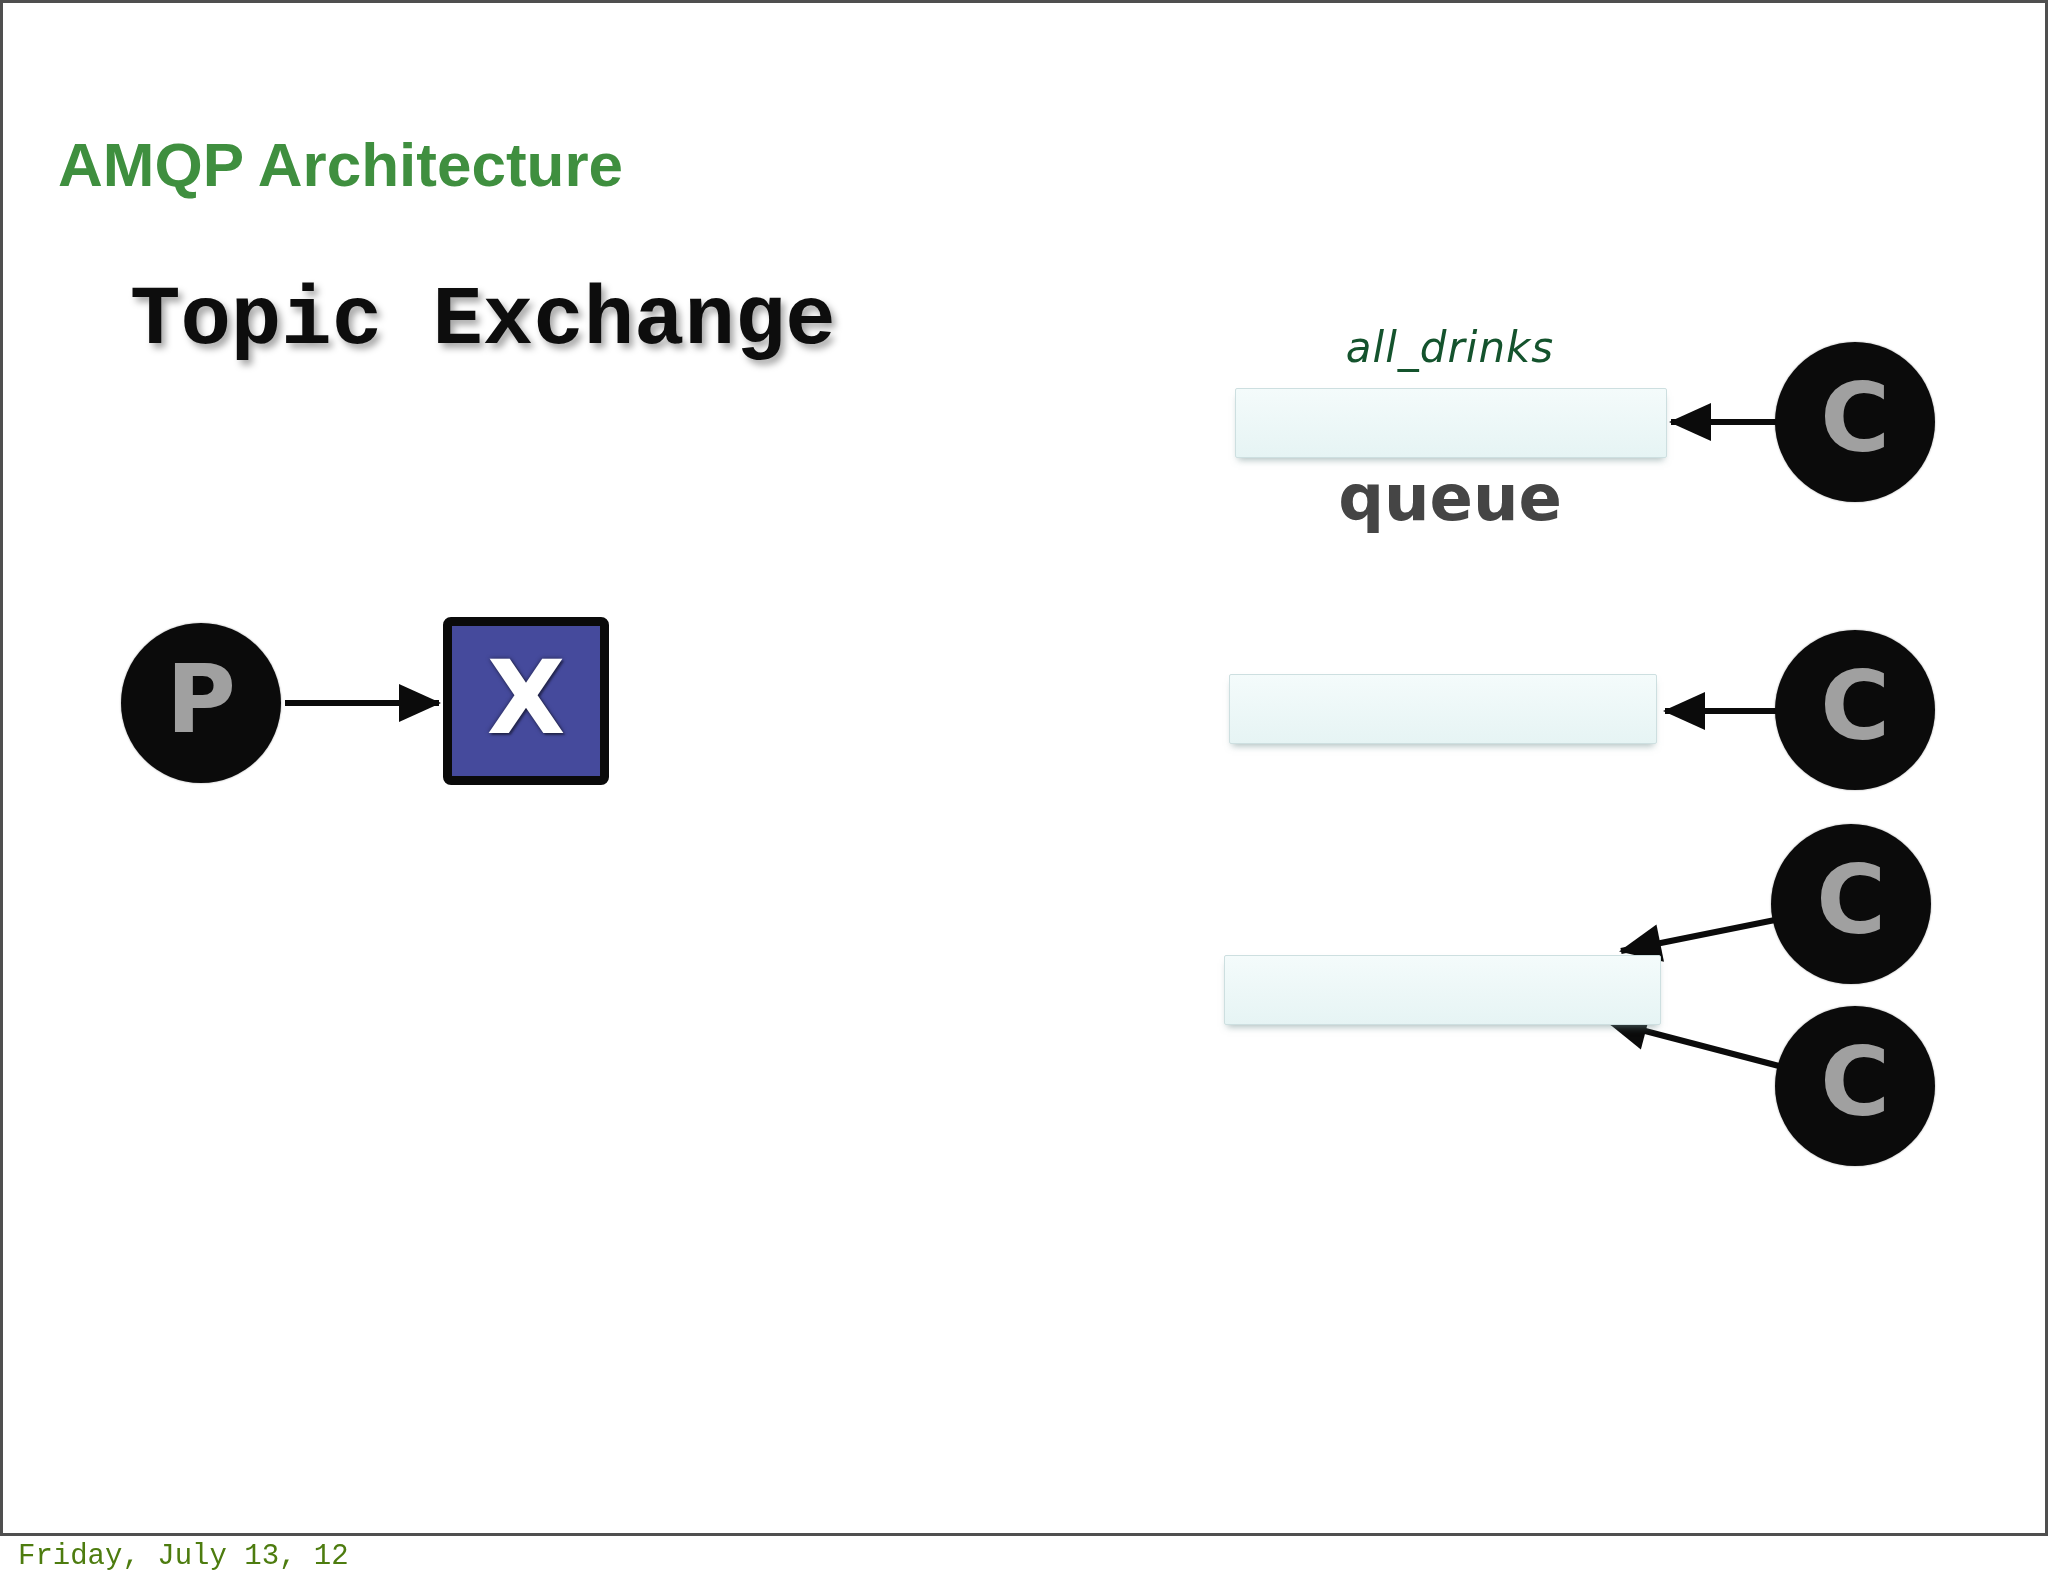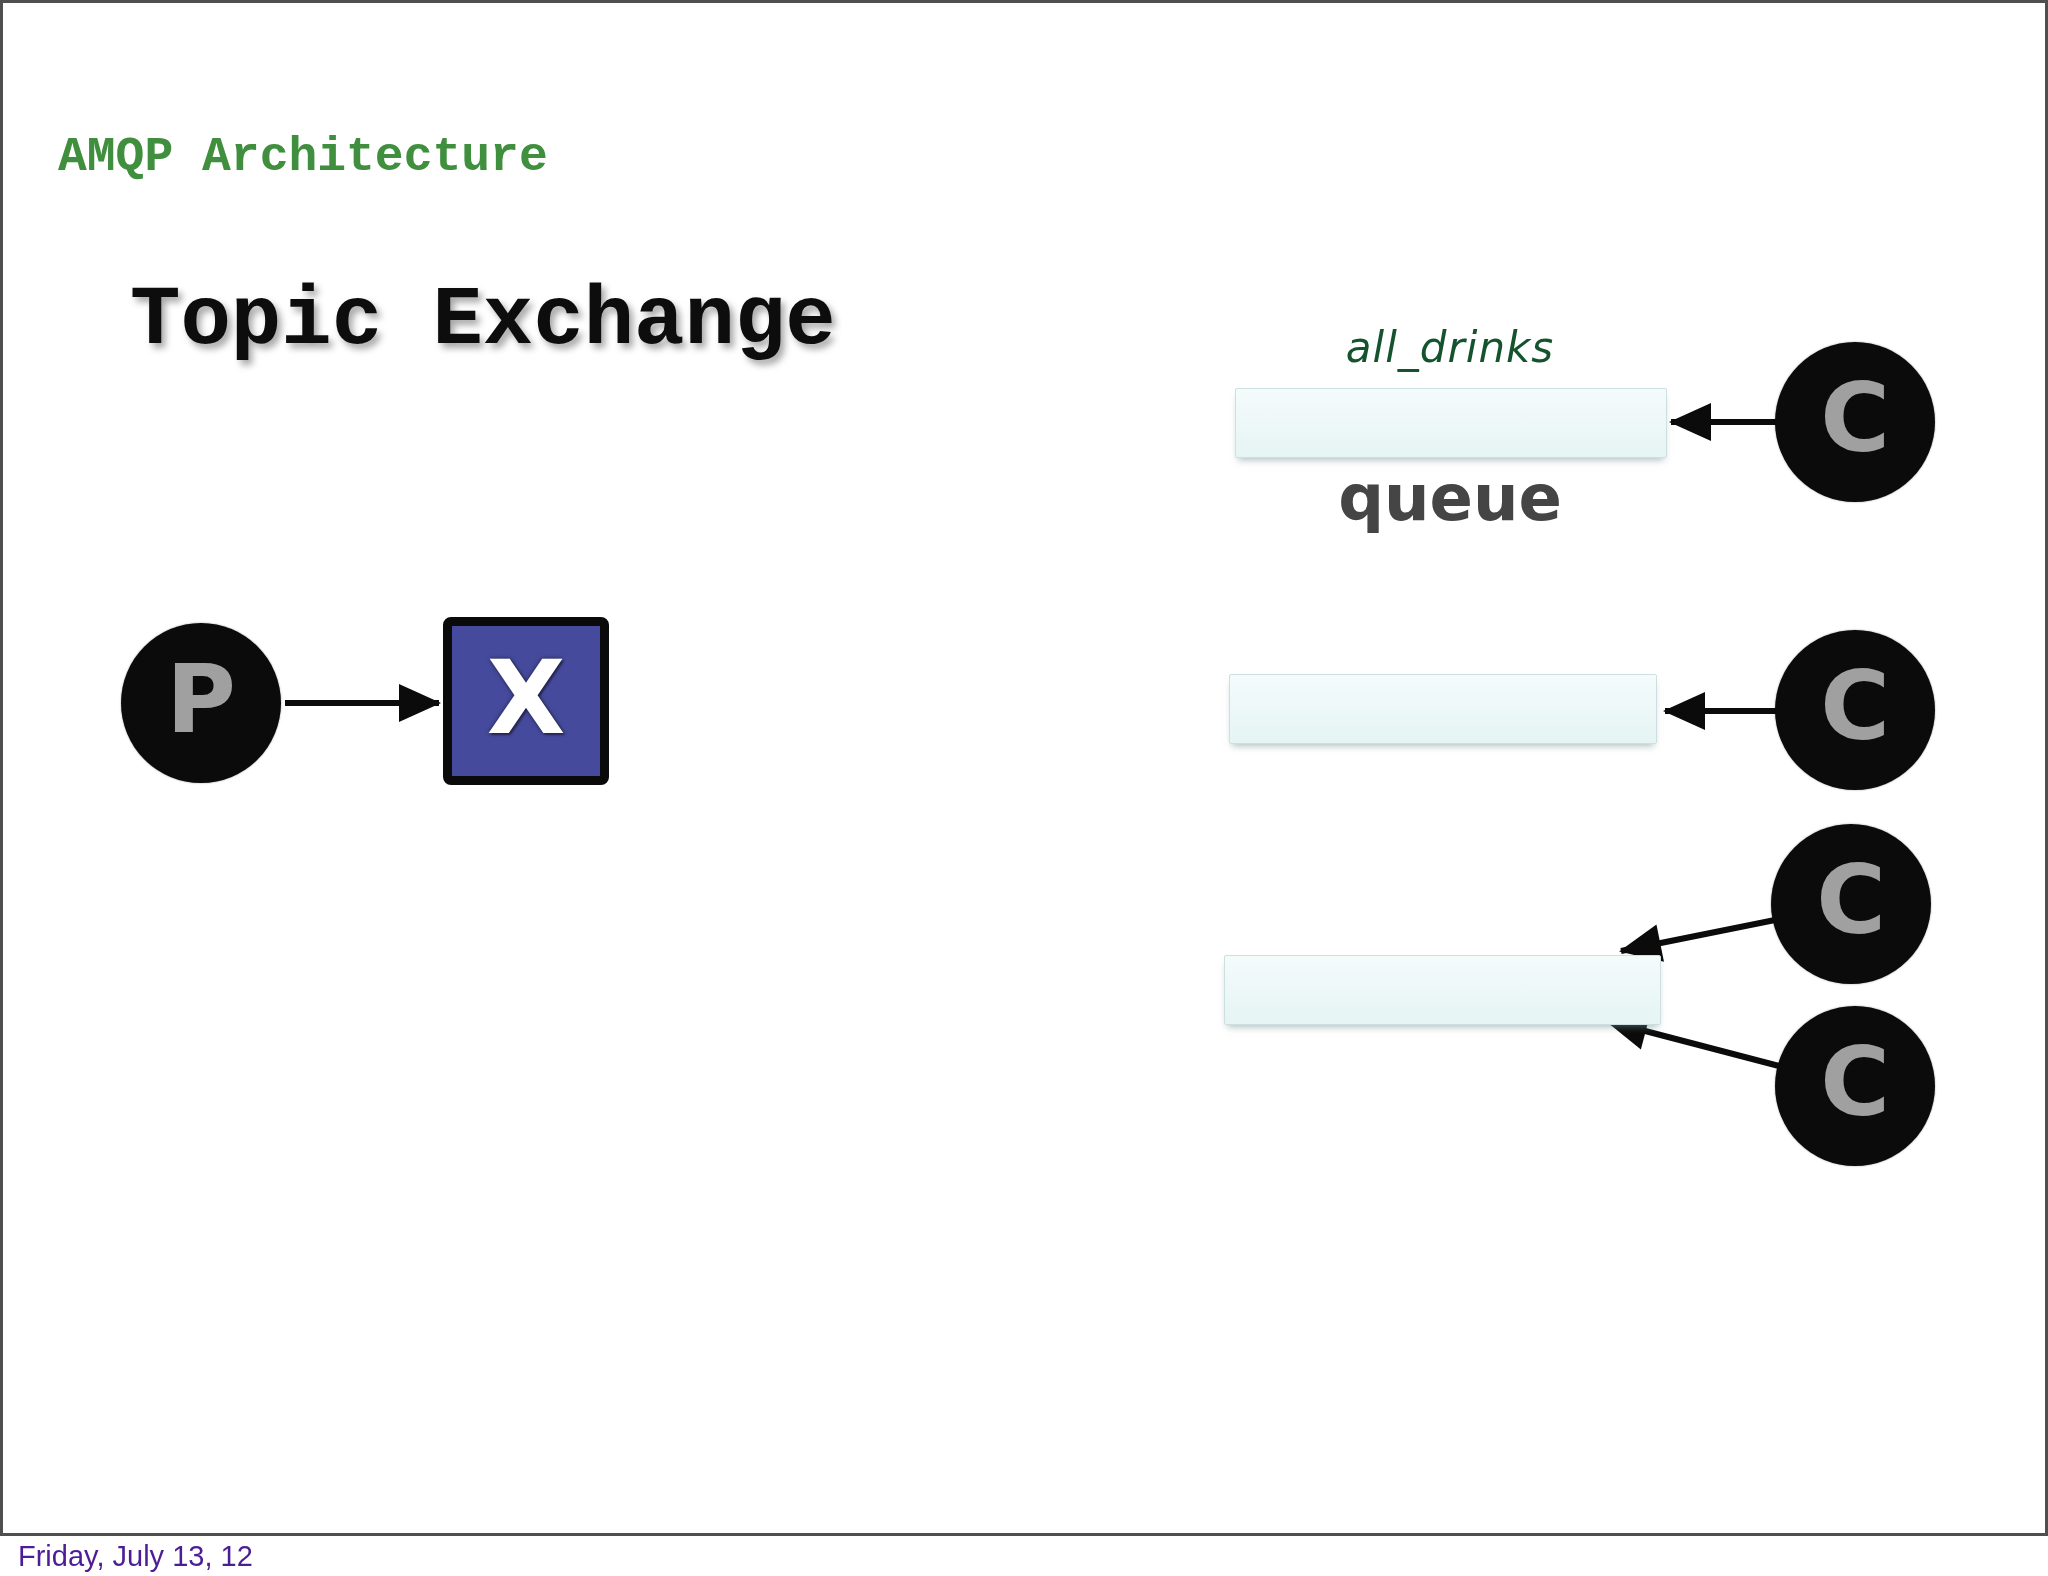--- a/index.html
+++ b/index.html
@@ -7,22 +7,22 @@
     position:relative;width:2048px;height:1576px;background:#ffffff;overflow:hidden;
     font-family:"Liberation Sans",sans-serif;
   }
   
   .slide{
     position:absolute;left:0;top:0;width:2042px;height:1530px;
     border:3px solid #4f4f4f;background:#ffffff;
   }
   .slide-title{
     position:absolute;left:55px;top:128px;margin:0;
-    font-size:48px;font-weight:bold;color:#3f8f3f;letter-spacing:0px;line-height:1.1;
-    font-family:Liberation Mono, monospace;
+    font-size:62px;font-weight:bold;color:#3f8f3f;letter-spacing:0px;line-height:1.1;
+    font-family:Liberation Sans, sans-serif;
   }
   .topic-heading{
     position:absolute;left:127px;top:276px;margin:0;
     font-family:"Liberation Mono","DejaVu Sans Mono",monospace;
     font-size:84px;font-weight:bold;color:#0d0d0d;line-height:1;white-space:nowrap;
     text-shadow:4px 5px 7px rgba(0,0,0,0.35);
     text-align:center;
   }
   .node{
     position:absolute;width:160px;height:160px;border-radius:50%;
@@ -62,21 +62,21 @@
     font-style:italic;font-size:42px;color:#14532d;letter-spacing:1px;
   }
   .queue-caption{
     position:absolute;left:1232px;top:458px;width:430px;text-align:center;
     font-family:"DejaVu Sans","Liberation Sans",sans-serif;
     font-weight:bold;font-size:64px;color:#454545;
   }
   .arrows{position:absolute;left:0;top:0;pointer-events:none;}
   .footer-date{
     position:absolute;left:18px;top:1540px;margin:0;
-    font-size:29px;color:#4c1d95;font-family:Liberation Sans, sans-serif;
+    font-size:29px;color:#4d7c0f;font-family:Liberation Mono, monospace;
   }
 </style>
 </head>
 <body>
 
 <div class="stage">
   <div class="slide">
 
     <h1 class="slide-title">AMQP Architecture</h1>
 

